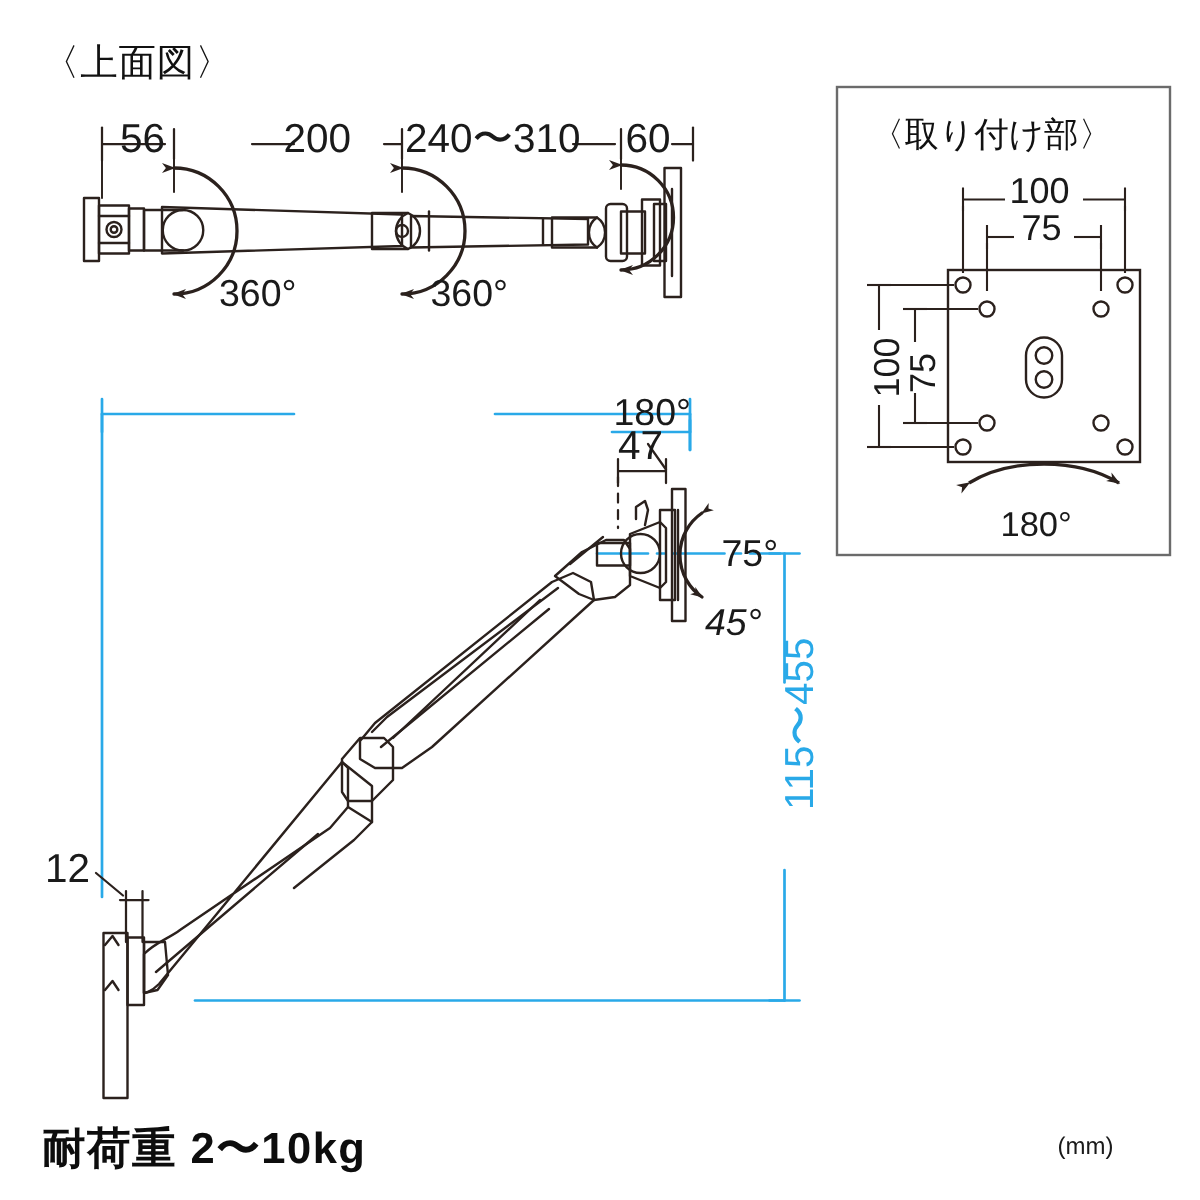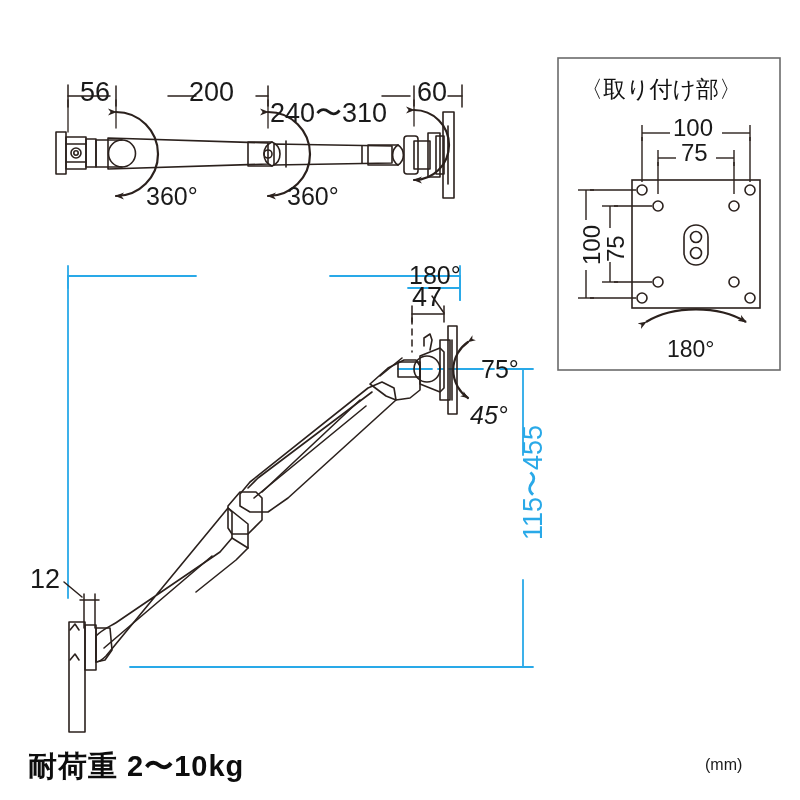--- a/index.html
+++ b/index.html
@@ -276,24 +276,25 @@
         <circle cx="696" cy="253" r="5.5"></circle>
       </g>
 
       <g stroke-width="2.2">
         <path d="M646,322 A70,42 0 0 1 746,322" marker-start="url(#ah)" marker-end="url(#ah)"></path>
       </g>
     </g>
   </g>
 </svg>
 
+<div class="lbl sec-title" style="left:28px;top:30px;">〈上面図〉</div>
 
 <div class="lbl dimk" style="left:80px;top:79px;">56</div>
 <div class="lbl dimk" style="left:161px;top:79px;margin-left:28px;">200</div>
-<div class="lbl dimk" style="left:270px;top:79px;margin-top:21px;">240〜310</div>
+<div class="lbl dimk" style="left:270px;top:79px;">240〜310</div>
 <div class="lbl dimk" style="left:417px;top:79px;">60</div>
 
 <div class="lbl ang" style="left:146px;top:166px;">360°</div>
 <div class="lbl ang" style="left:287px;top:166px;">360°</div>
 
 
 
 <div class="lbl dimb vert" style="left:520px;top:540px;transform:rotate(-90deg);">115〜455</div>
 
 <div class="lbl dimk" style="left:412px;top:284px;">47</div>

